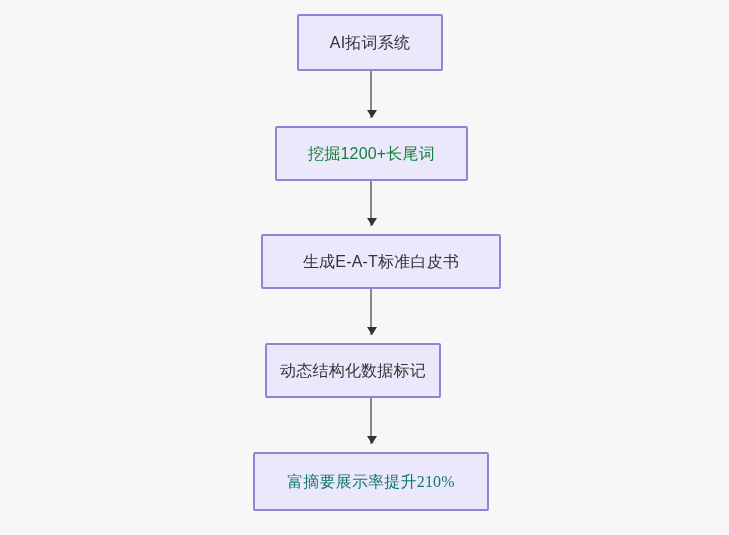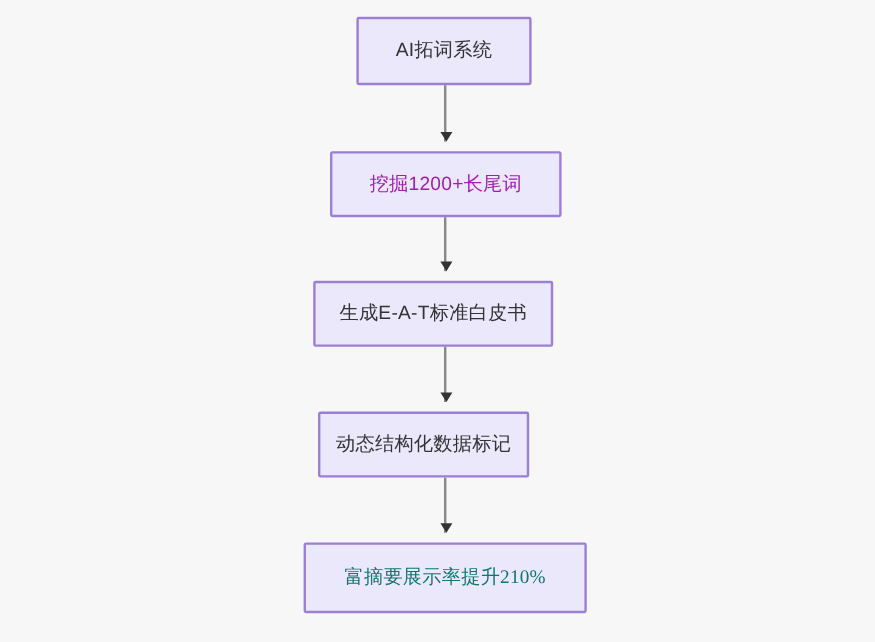--- a/index.html
+++ b/index.html
@@ -79,24 +79,24 @@
     <div class="edge-arrow" style="top: 38px; border-top-color: rgb(51, 51, 51);"></div>
   </div>
   <div class="edge" style="left: 371px; top: 398px;">
     <div class="edge-line" style="height: 46px; left: -1px; background: rgb(136, 136, 136);"></div>
     <div class="edge-arrow" style="top: 38px; border-top-color: rgb(51, 51, 51);"></div>
   </div>
 
   <div class="node" style="left: 297px; top: 14px; width: 146px; height: 57px; background: rgb(235, 232, 252); border-color: rgb(154, 127, 212); color: rgb(51, 51, 51);">
     <span class="node-label">AI拓词系统</span>
   </div>
-  <div class="node" style="left: 275px; top: 126px; width: 193px; height: 55px; background: rgb(235, 232, 252); border-color: rgb(154, 127, 212); color: #a21caf;">
+  <div class="node" style="left: 275px; top: 126px; width: 193px; height: 55px; background: rgb(235, 232, 252); border-color: rgb(154, 127, 212); color: #15803d;">
     <span class="node-label">挖掘1200+长尾词</span>
   </div>
-  <div class="node" style="left: 261px; top: 234px; width: 200px; height: 55px; background: rgb(235, 232, 252); border-color: rgb(154, 127, 212); color: rgb(51, 51, 51);">
+  <div class="node" style="left: 261px; top: 234px; width: 240px; height: 55px; background: rgb(235, 232, 252); border-color: rgb(154, 127, 212); color: rgb(51, 51, 51);">
     <span class="node-label">生成E-A-T标准白皮书</span>
   </div>
   <div class="node" style="left: 265px; top: 343px; width: 176px; height: 55px; background: rgb(235, 232, 252); border-color: rgb(154, 127, 212); color: rgb(51, 51, 51);">
     <span class="node-label">动态结构化数据标记</span>
   </div>
   <div class="node" style="left: 253px; top: 452px; width: 236px; height: 59px; background: rgb(235, 232, 252); border-color: rgb(154, 127, 212); color: #0f766e; font-family: Liberation Serif, serif;">
     <span class="node-label">富摘要展示率提升210%</span>
   </div>
 
 </div>

